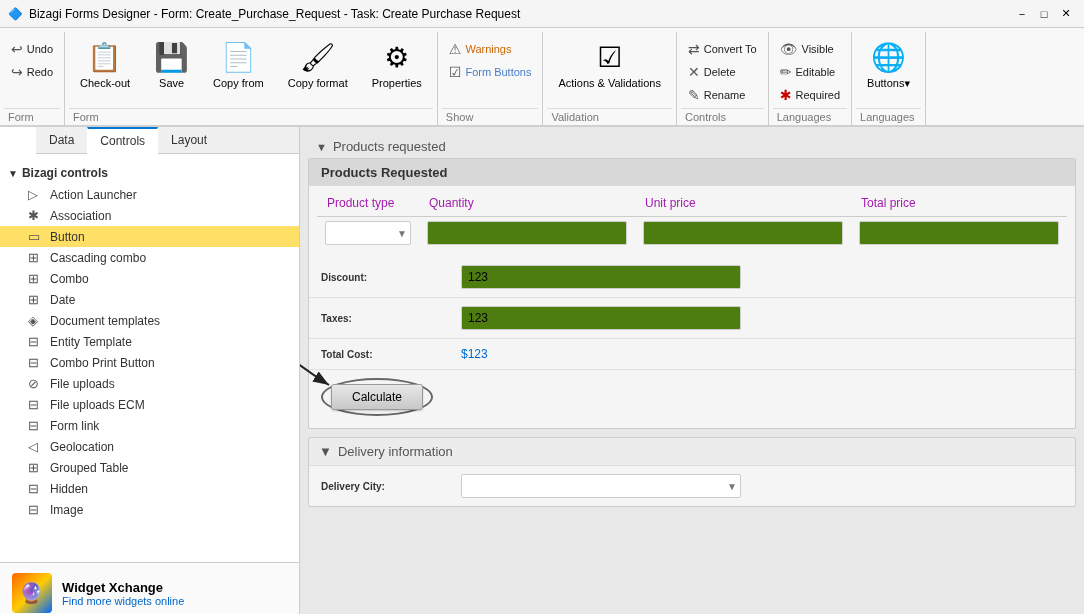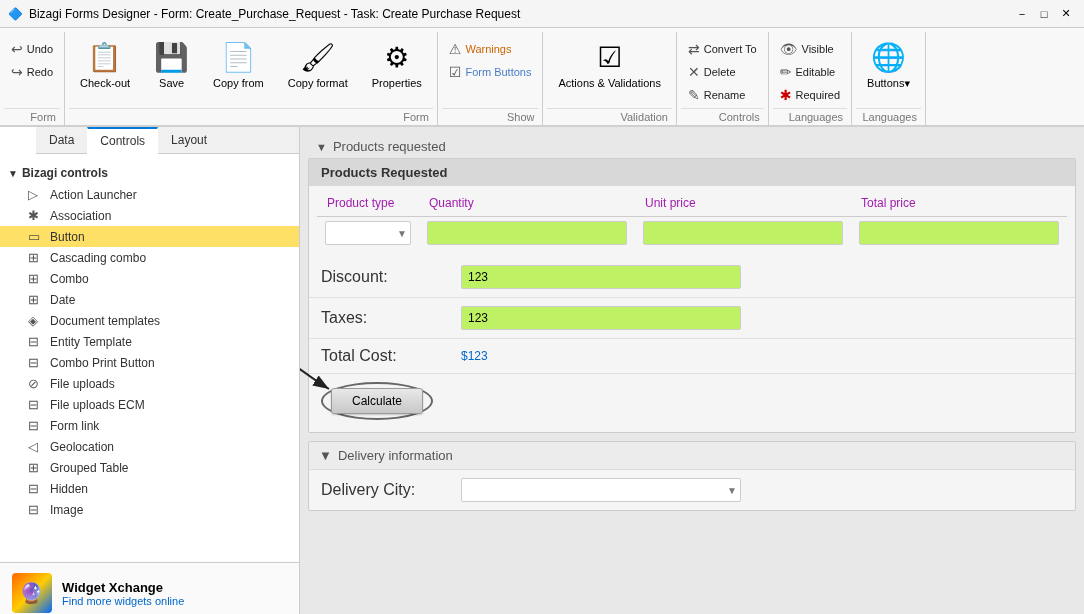--- a/index.html
+++ b/index.html
@@ -48,21 +48,21 @@
       white-space: nowrap;
     }
     .ribbon-small-btn .icon { font-size: 14px; color: #555; }
     .ribbon-section {
       display: flex;
       flex-direction: column;
       padding: 0 4px;
       border-right: 1px solid #ccc;
     }
     .ribbon-section-content { display: flex; gap: 2px; flex: 1; align-items: flex-start; padding-top: 4px; }
-    .ribbon-section-label { font-size: 11px; color: #777; text-align: right; padding: 2px 4px; border-top: 1px solid #ddd; margin-top: auto; }
+    .ribbon-section-label { font-size: 11px; color: #777; text-align: left; padding: 2px 4px; border-top: 1px solid #ddd; margin-top: auto; }
 
     
     .warning-btn { color: #cc6600; }
     .form-btn-icon { color: #4a7cc7; }
 
     
     .main-layout { display: flex; height: calc(100vh - 118px); }
 
     
     .sidebar {
@@ -159,21 +159,21 @@
       font-weight: bold;
       font-size: 13px;
       color: #333;
     }
     .form-input {
       width: 100%;
       padding: 4px 6px;
       border: 1px solid #ccc;
       border-radius: 2px;
       font-size: 12px;
-      background: #bef264;
+      background: #4d7c0f;
     }
     .form-select-wrapper {
       position: relative;
       display: inline-block;
       width: 100%;
     }
     .form-select {
       width: 100%;
       padding: 4px 20px 4px 6px;
       border: 1px solid #ccc;
@@ -194,23 +194,23 @@
 
     .form-row {
       display: flex;
       align-items: center;
       padding: 8px 12px;
       border-bottom: 1px solid #e0e0e0;
     }
     .form-row:last-child { border-bottom: none; }
     .form-row-label {
       width: 140px;
-      font-size: 16px;
+      font-size: 10px;
       color: #333;
-      font-weight: normal;
+      font-weight: bold;
     }
     .form-row-value {
       flex: 1;
     }
     .form-value-currency {
       font-size: 12px;
       color: #0066cc;
     }
     .calculate-btn-outer {
       border: 2px solid #666;

